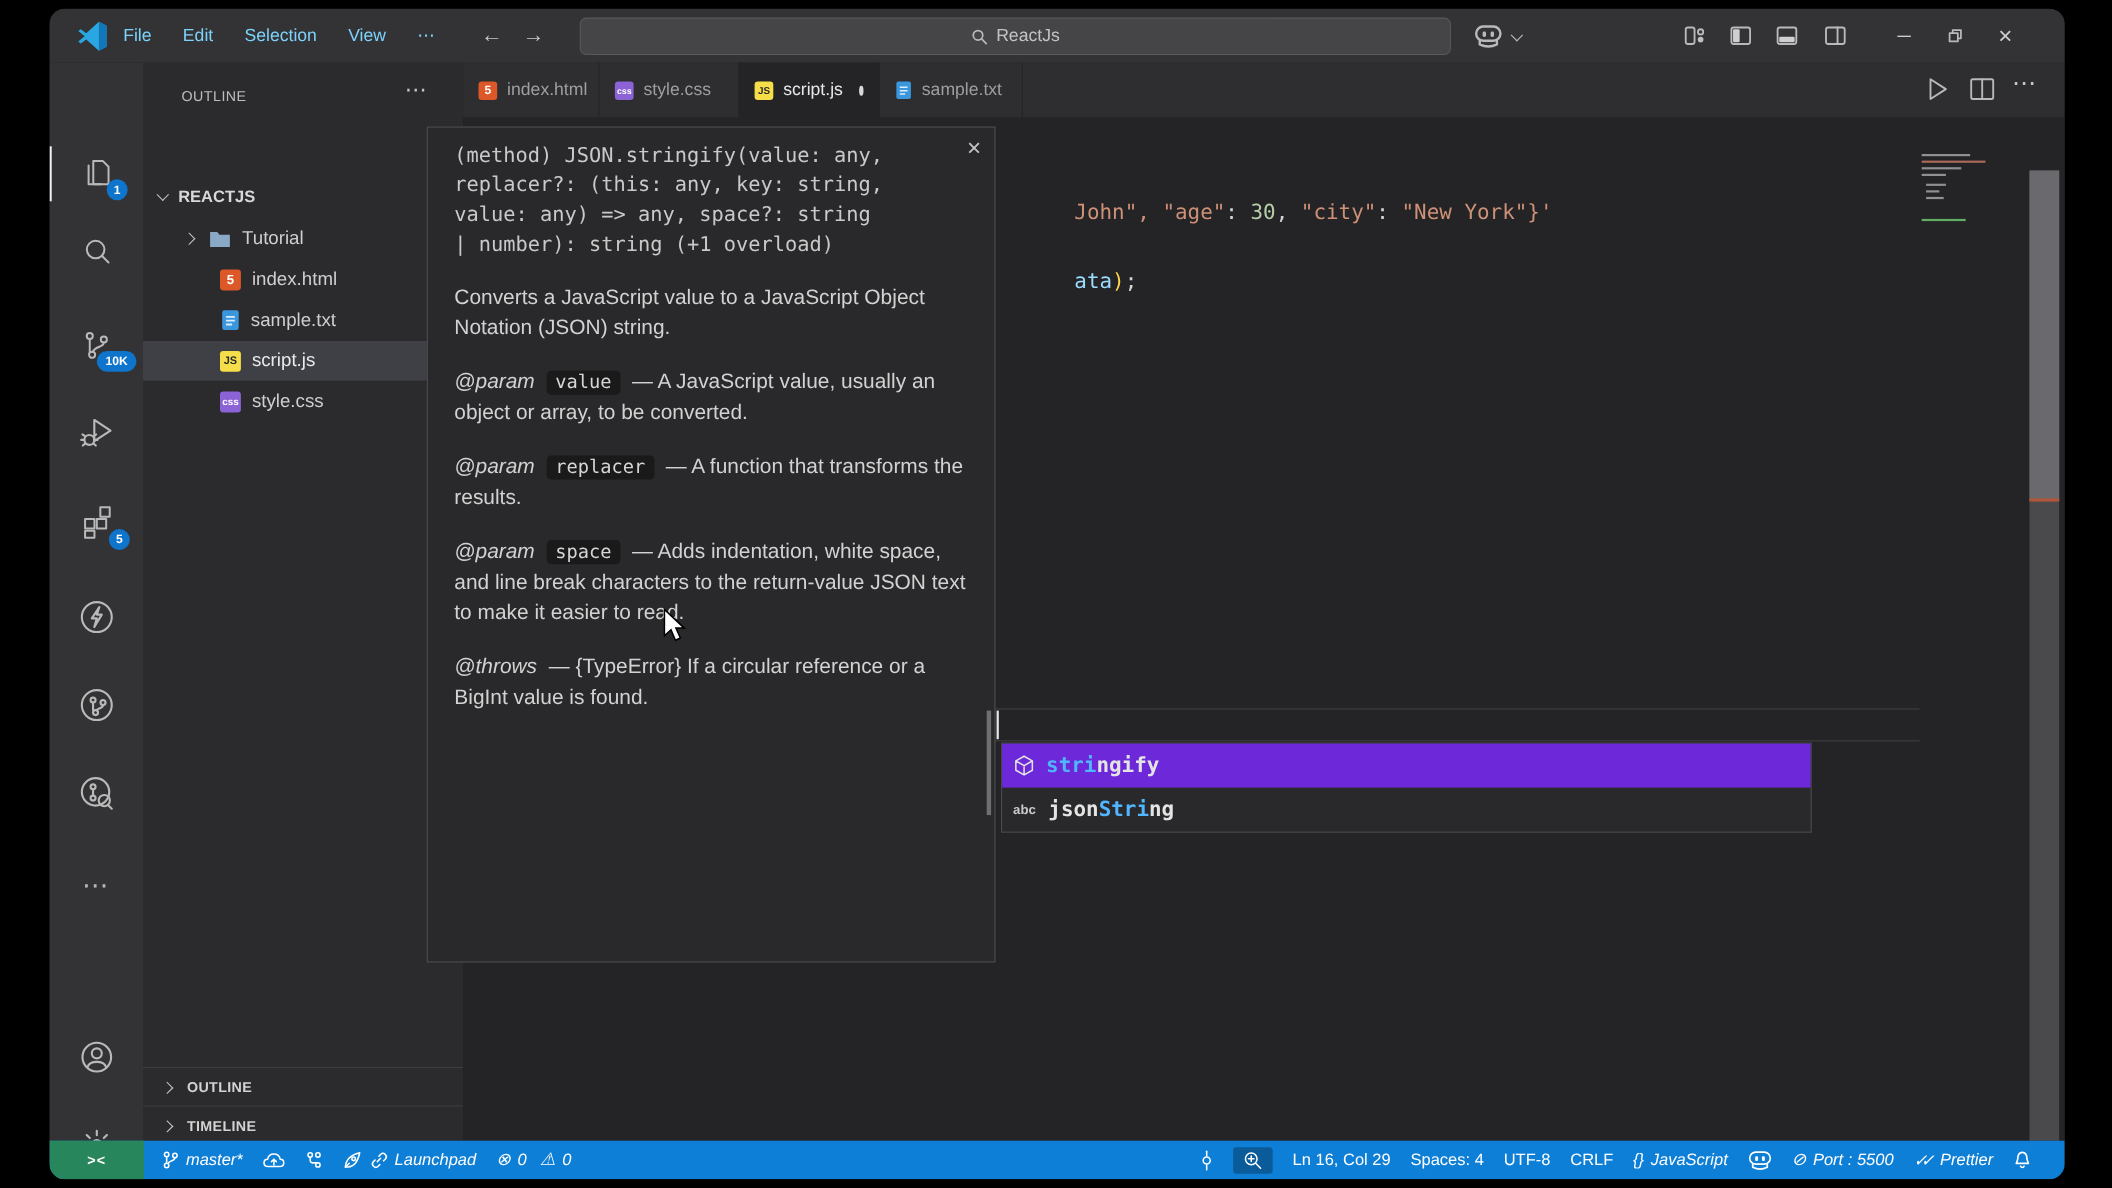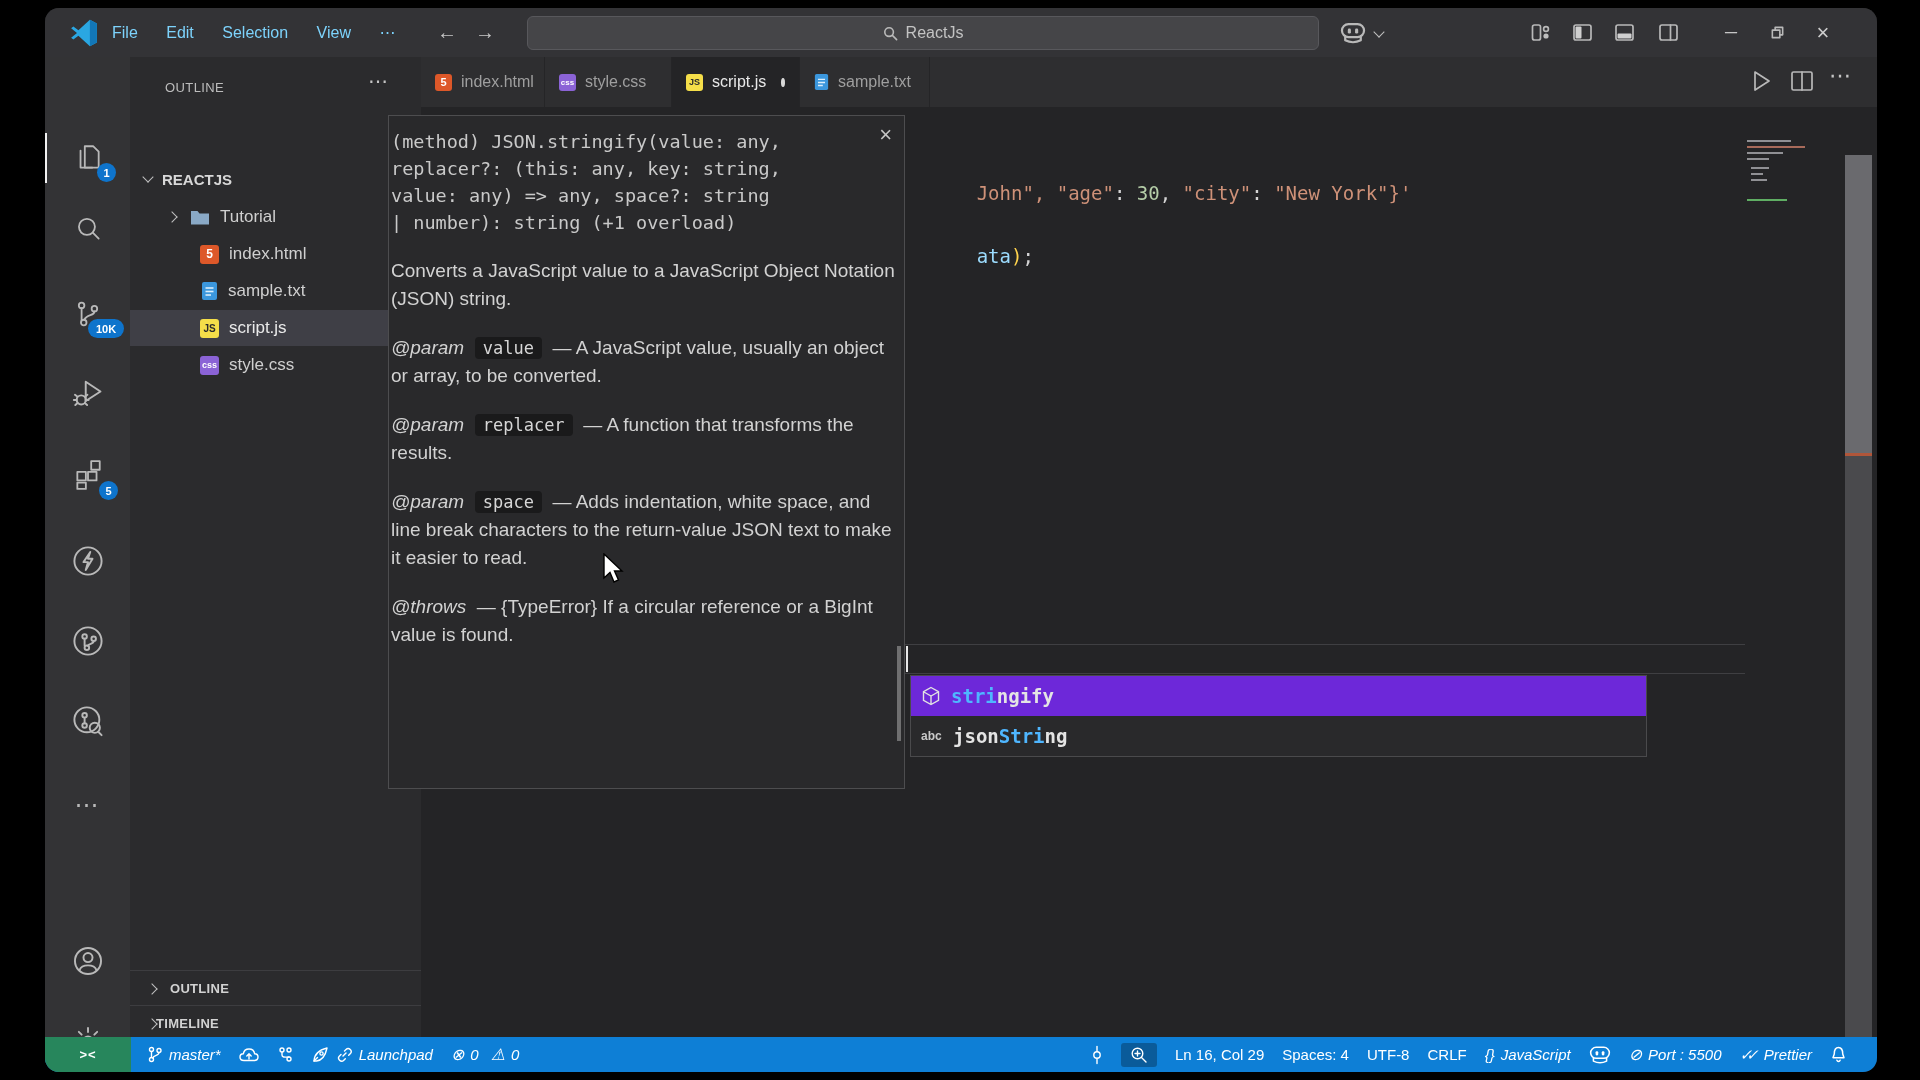--- a/index.html
+++ b/index.html
@@ -56,22 +56,22 @@
     font-family:"DejaVu Sans Mono",monospace;font-size:19px;font-weight:bold;color:#e4e4e4;}
   .sgrow.sel{background:#6d28d9;}
   .hl{color:#4fb6ff;}
   .abcic{font-size:12px;font-weight:bold;color:#c9c9c9;font-family:"Liberation Sans",sans-serif;width:22px;}
   
   .mmark{position:absolute;height:2px;background:#909094;}
   #scrolltrack{position:absolute;left:1424px;top:48px;width:27px;height:882px;background:#4a4a4d;}
   #scrollthumb{position:absolute;left:0;top:0;width:27px;height:300px;background:#6a6a6e;}
   #scrolltick{position:absolute;left:0;top:298px;width:27px;height:3px;background:#b0563a;}
   
-  #hover{position:absolute;left:343px;top:107px;width:517px;height:674px;background:#29292b;
-    border:1px solid #4d4d4f;box-sizing:border-box;z-index:50;padding:12px 2px;color:#d2d2d2;}
+  #hover{position:absolute;left:343px;top:107px;width:517px;height:760px;background:#29292b;
+    border:1px solid #4d4d4f;box-sizing:border-box;z-index:50;padding:12px 24px;color:#d2d2d2;}
   #hover .sig{font-family:"DejaVu Sans Mono",monospace;font-size:18.5px;line-height:27px;color:#c9c9c9;
     white-space:pre-wrap;padding-right:26px;}
   #hover p{font-size:19px;line-height:28px;margin:21px 0 0 0;}
   #hover .it{font-style:italic;}
   .chip{font-family:"DejaVu Sans Mono",monospace;font-size:17px;background:#1a1a1b;border-radius:4px;
     padding:1px 8px;color:#d6d6d6;margin-top:20px;}
   #hoverclose{position:absolute;right:12px;top:6px;font-size:22px;color:#c5c5c5;}
   #hoverscroll{position:absolute;right:3px;top:530px;width:4px;height:95px;background:rgba(170,170,170,.55);}
   
   #statusbar{position:absolute;left:0;top:1029px;width:1832px;height:35px;background:#0e7fd6;color:#fff;
@@ -274,21 +274,21 @@
       <span class="ficon" style="margin-left:70px;background:#8b63d6;color:#fff;font-size:9px">css</span>
       <span class="lbl">style.css</span>
     </div>
 
     <div class="section" style="top:913px">
       <span class="chev r" style="margin-left:18px"></span>
       <span style="margin-left:14px">OUTLINE</span>
     </div>
     <div class="section" style="top:948px">
       <span class="chev r" style="margin-left:18px"></span>
-      <span style="">TIMELINE</span>
+      <span style="margin-left:14px">TIMELINE</span>
     </div>
   </div>
 
   <div id="tabstrip">
     <div class="tab" style="left:0;width:124px">
       <span class="ficon" style="width:17px;height:17px;background:#dd5829;color:#fff;font-size:11px">5</span>
       <span>index.html</span>
     </div>
     <div class="tab" style="left:124px;width:127px">
       <span class="ficon" style="width:17px;height:17px;background:#8b63d6;color:#fff;font-size:8px">css</span>

